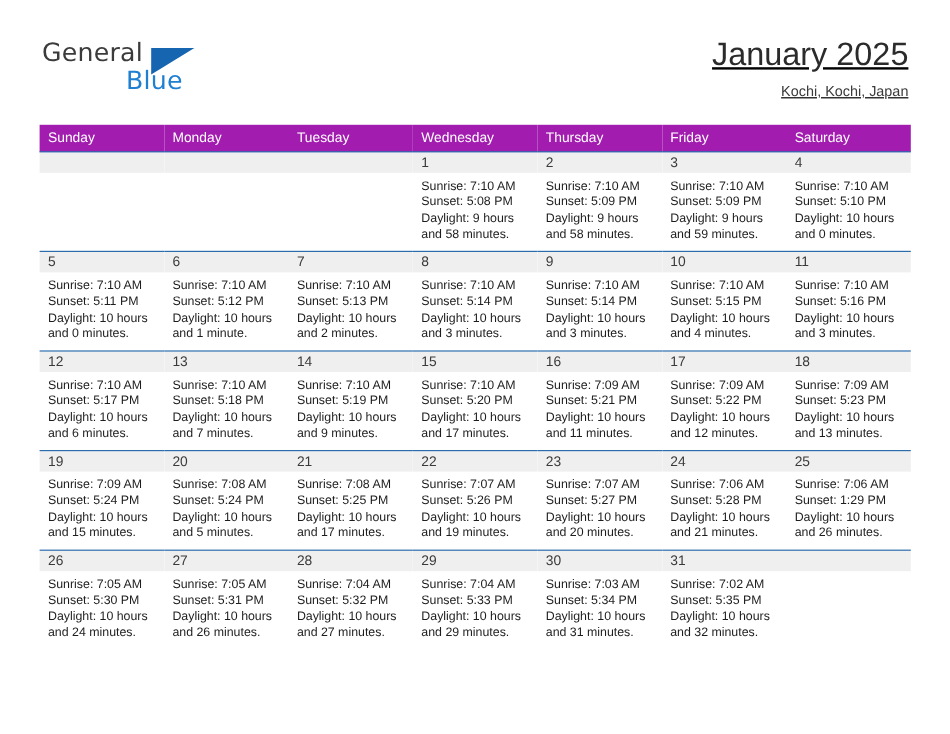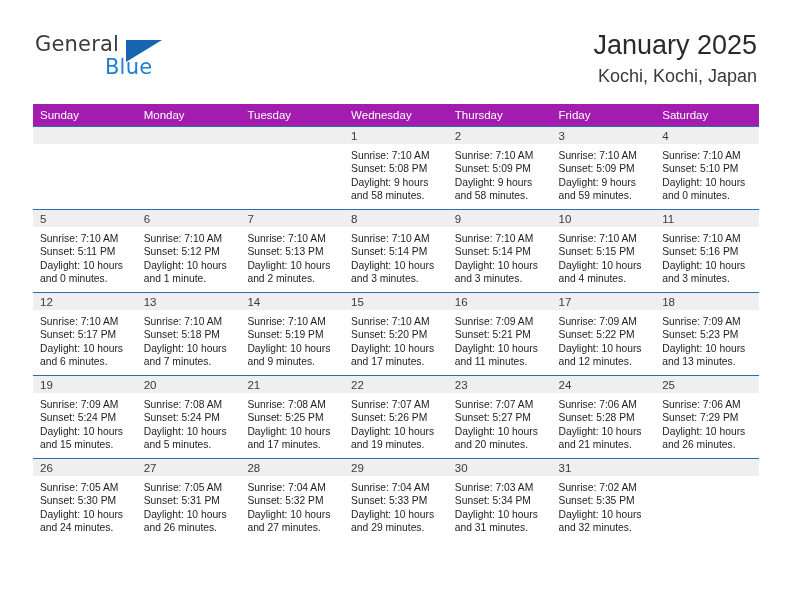--- a/index.html
+++ b/index.html
@@ -63,29 +63,30 @@
     height: 0;
     border-left: 36px solid #1565b0;
     border-bottom: 22px solid transparent;
   }
 
   .title-block {
     position: absolute;
     right: 0;
     top: 0;
     text-align: right;
+    text-decoration: underline;
   }
   .cal-title {
     font-size: 27px;
     color: #2b2b2b;
     line-height: 34px;
     white-space: nowrap;
   }
   .cal-subtitle {
-    font-size: 18px;
+    font-size: 12px;
     color: #3a3a3a;
     line-height: 20px;
     margin-top: 4px;
     white-space: nowrap;
   }
 
   
   .calendar {
     position: absolute;
     left: 33px;
@@ -399,21 +400,21 @@
               <div>Sunrise: 7:06 AM</div>
               <div>Sunset: 5:28 PM</div>
               <div>Daylight: 10 hours</div>
               <div>and 21 minutes.</div>
             </div>
           </td>
           <td class="">
             <div class="daynum-bar">25</div>
             <div class="cell-body">
               <div>Sunrise: 7:06 AM</div>
-              <div>Sunset: 7:29 PM</div>
+              <div>Sunset: 1:29 PM</div>
               <div>Daylight: 10 hours</div>
               <div>and 26 minutes.</div>
             </div>
           </td>
         </tr>
         <tr>
           <td class="">
             <div class="daynum-bar">26</div>
             <div class="cell-body">
               <div>Sunrise: 7:05 AM</div>

